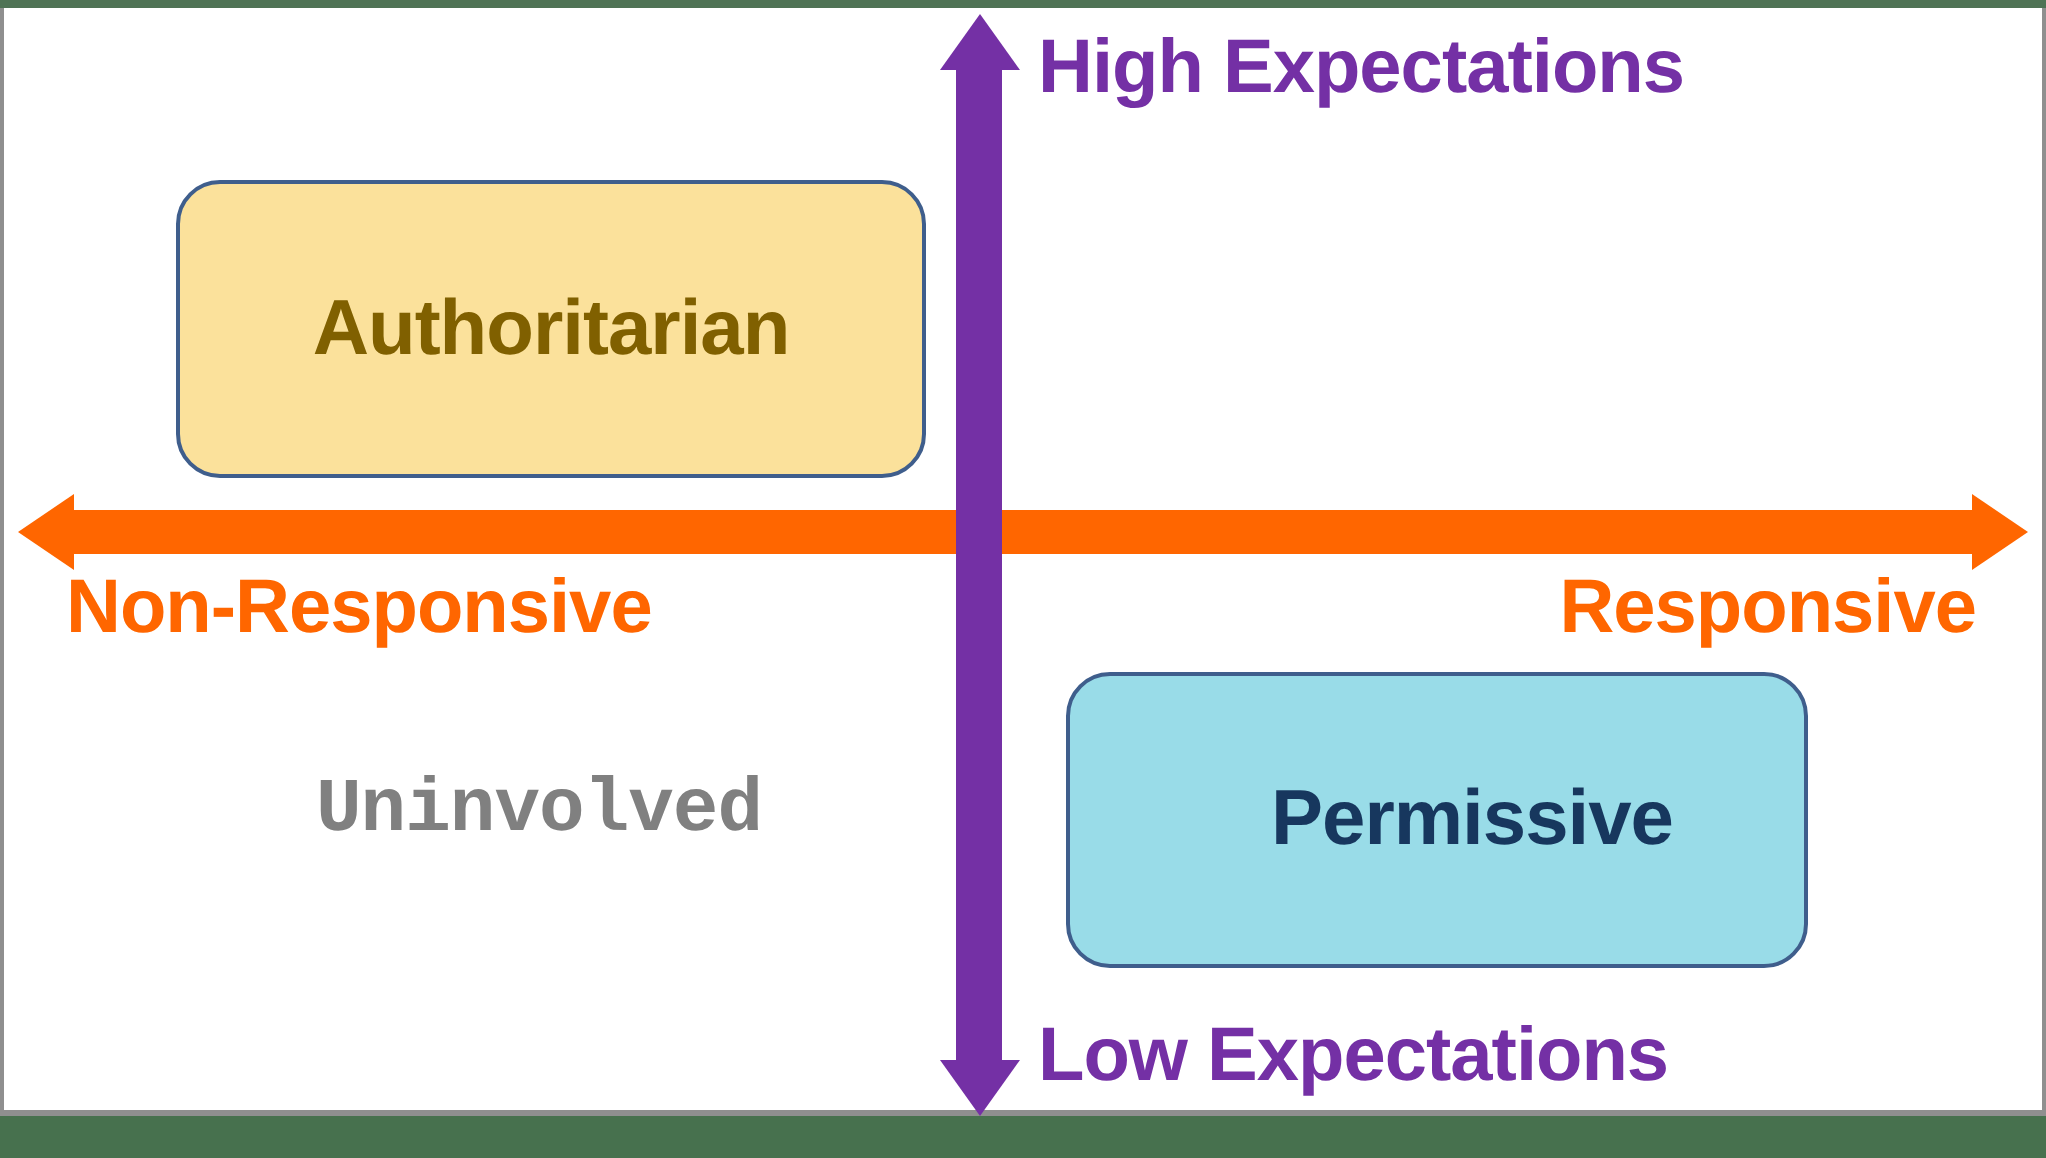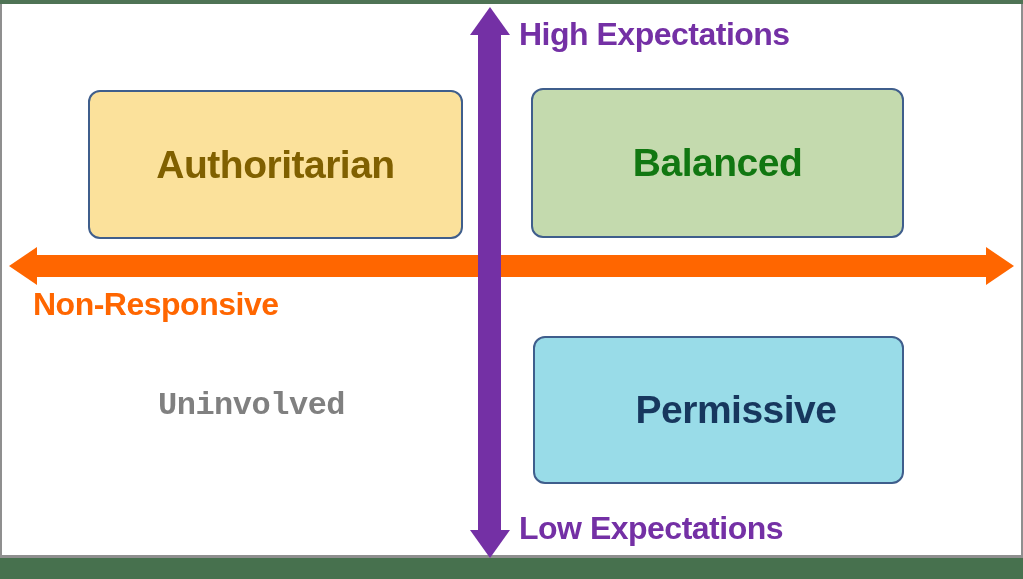--- a/index.html
+++ b/index.html
@@ -43,32 +43,32 @@
     border-right:28px solid #FF6600;
   }
   .head-right {
     position:absolute; left:986px; top:247px; width:0; height:0; z-index:2;
     border-top:19px solid transparent; border-bottom:19px solid transparent;
     border-left:28px solid #FF6600;
   }
 
   .axis-label {
     position:absolute; z-index:4;
-    font-size:32px; font-weight:700; line-height:44px; white-space:nowrap;
+    font-size:38px; font-weight:700; line-height:44px; white-space:nowrap;
     letter-spacing:-0.5px;
   }
   .lbl-high { left:519px; top:12px; }
   .lbl-low  { left:519px; top:506px; }
   .lbl-nonresp { left:33px; top:282px; }
   .lbl-resp { right:35px; top:282px; }
   .lbl-uninv { left:158px; top:384px;font-family:Liberation Mono, monospace; }
 
   .qbox {
     position:absolute; z-index:1;
-    border-radius:12px; border:2px solid #3F5E8C;
+    border-radius:22px; border:2px solid #3F5E8C;
     display:flex; align-items:center; justify-content:center;
     box-sizing:border-box;
   }
   .qbox-label {
     font-size:39px; font-weight:700; letter-spacing:-0.5px; white-space:nowrap;
   }
   .box-authoritarian { left:88px;  top:90px;  width:375px; height:149px; }
   .box-balanced      { left:531px; top:88px;  width:373px; height:150px; }
   .box-permissive    { left:533px; top:336px; width:371px; height:148px; }
 </style>
@@ -87,28 +87,26 @@
   <div class="head-left" style="border-right-color: rgb(255, 102, 0);"></div>
   <div class="head-right" style="border-left-color: rgb(255, 102, 0);"></div>
 
   <div class="v-shaft" style="background: rgb(116, 48, 165);"></div>
   <div class="head-up" style="border-bottom-color: rgb(116, 48, 165);"></div>
   <div class="head-down" style="border-top-color: rgb(116, 48, 165);"></div>
 
   <div class="axis-label lbl-high" style="color: rgb(116, 48, 165);">High Expectations</div>
   <div class="axis-label lbl-nonresp" style="color: rgb(255, 102, 0);">Non-Responsive</div>
   <div class="axis-label lbl-low" style="color: rgb(116, 48, 165);">Low Expectations</div>
+  <div class="axis-label lbl-resp" style="color: rgb(255, 102, 0);">Responsive</div>
 
   <div class="qbox box-authoritarian" style="background: rgb(251, 225, 155); border-color: rgb(63, 94, 140);">
     <span class="qbox-label" style="color: rgb(128, 96, 0);">Authoritarian</span>
   </div>
 
-  <div class="qbox box-balanced" style="background: rgb(196, 218, 174); border-color: rgb(63, 94, 140);">
-    <span class="qbox-label" style="color: rgb(17, 119, 17);">Balanced</span>
-  </div>
 
   <div class="axis-label lbl-uninv" style="color: rgb(128, 128, 128);">Uninvolved</div>
 
   <div class="qbox box-permissive" style="background: rgb(153, 220, 232); border-color: rgb(63, 94, 140);">
     <span class="qbox-label" style="color: rgb(23, 55, 94); margin-left: 35px;">Permissive</span>
   </div>
 
 </div>
 
 </body></html>

